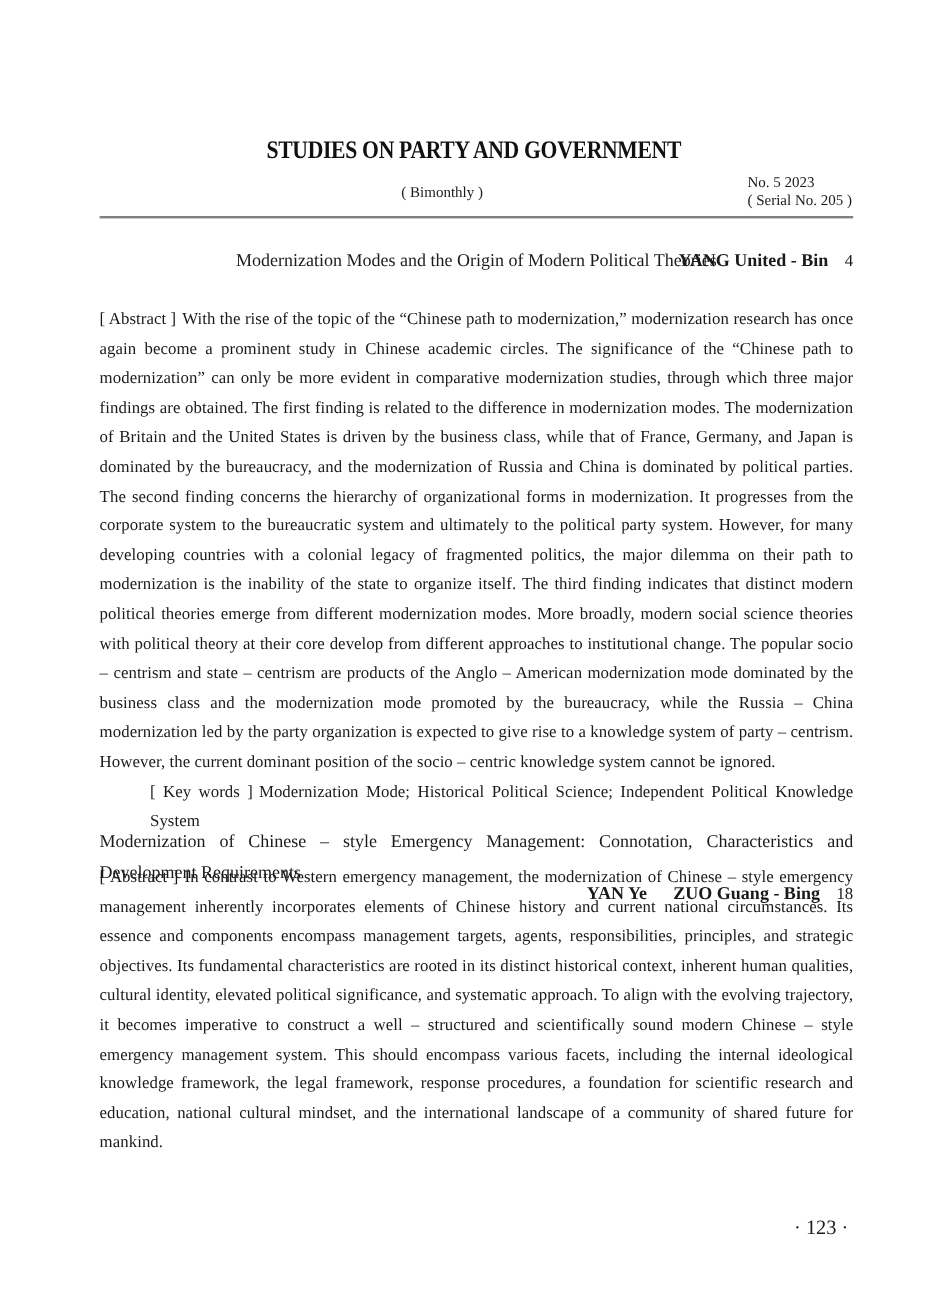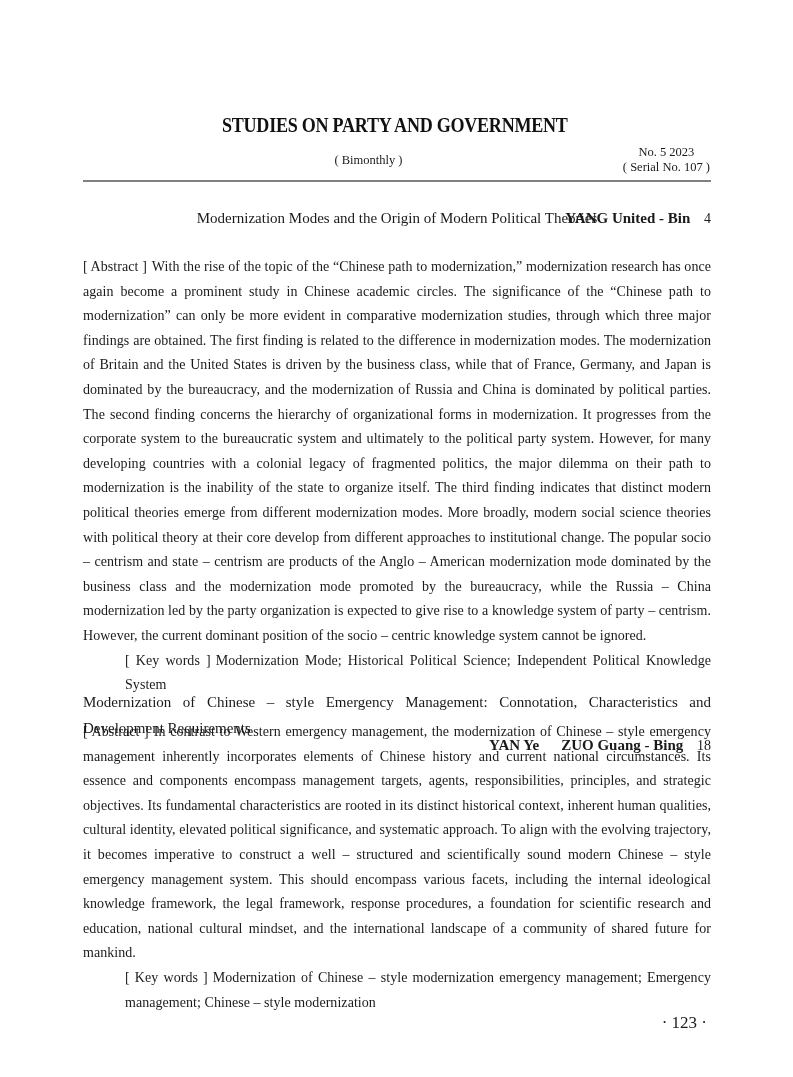--- a/index.html
+++ b/index.html
@@ -16,21 +16,21 @@
     color: #111;
   }
   .frequency {
     position: absolute; left: 0; width: 793px; top: 153px; text-align: center;
     font-size: 12.5px; transform: translateX(-28px);
   }
   .issue-block {
     position: absolute; right: 83px; top: 145px; text-align: right;
     font-size: 12.5px; line-height: 15px;
   }
-  .issue-line1 { text-align: center; display: block; }
+  .issue-line1 { text-align: left; display: block; }
   .header-rule {
     position: absolute; left: 83px; width: 628px; top: 180px; height: 2px;
     background: #808080;
   }
   .article-title {
     position: absolute; left: 83px; width: 628px;
     font-size: 15px; line-height: 26px;
   }
   .article-title .authors-line {
     position: absolute; right: 0; top: 0;
@@ -54,21 +54,21 @@
     position: absolute; right: 86px; top: 1013px; font-size: 17px;
   }
 </style>
 </head>
 <body>
 
 <div class="journal-title">STUDIES ON PARTY AND GOVERNMENT</div>
 <div class="frequency">( Bimonthly )</div>
 <div class="issue-block">
   <span class="issue-line1">No. 5   2023</span>
-  <span>( Serial No. 107 )</span>
+  <span>( Serial No. 205 )</span>
 </div>
 <div class="header-rule"></div>
 
 <div class="article-title" style="top:205px;text-align:center;">
   <span>Modernization Modes and the Origin of Modern Political Theories</span>
   <span class="authors-line">
     <span class="authors">YANG United - Bin</span>
     <span class="page-ref">4</span>
   </span>
 </div>
@@ -81,16 +81,15 @@
 <div class="article-title" style="top:689px;">
   <div style="text-align:justify; text-align-last:left; width:628px;">Modernization of Chinese – style Emergency Management: Connotation, Characteristics and Development Requirements</div>
   <span class="authors-line" style="top:43px;">
     <span class="authors">YAN Ye</span><span class="author-sep"></span><span class="authors">ZUO Guang - Bing</span>
     <span class="page-ref">18</span>
   </span>
 </div>
 
 <div class="abstract" style="top:720px;">
   <p><span class="bracket-label">[ Abstract ]</span><span>In contrast to Western emergency management, the modernization of Chinese – style emergency management inherently incorporates elements of Chinese history and current national circumstances. Its essence and components encompass management targets, agents, responsibilities, principles, and strategic objectives. Its fundamental characteristics are rooted in its distinct historical context, inherent human qualities, cultural identity, elevated political significance, and systematic approach. To align with the evolving trajectory, it becomes imperative to construct a well – structured and scientifically sound modern Chinese – style emergency management system. This should encompass various facets, including the internal ideological knowledge framework, the legal framework, response procedures, a foundation for scientific research and education, national cultural mindset, and the international landscape of a community of shared future for mankind.</span></p>
-  <p class="keywords"><span class="bracket-label">[ Key words ]</span><span>Modernization of Chinese – style modernization emergency management; Emergency management; Chinese – style modernization</span></p>
 </div>
 
 <div class="page-number">· 123 ·</div>
 
 </body></html>

